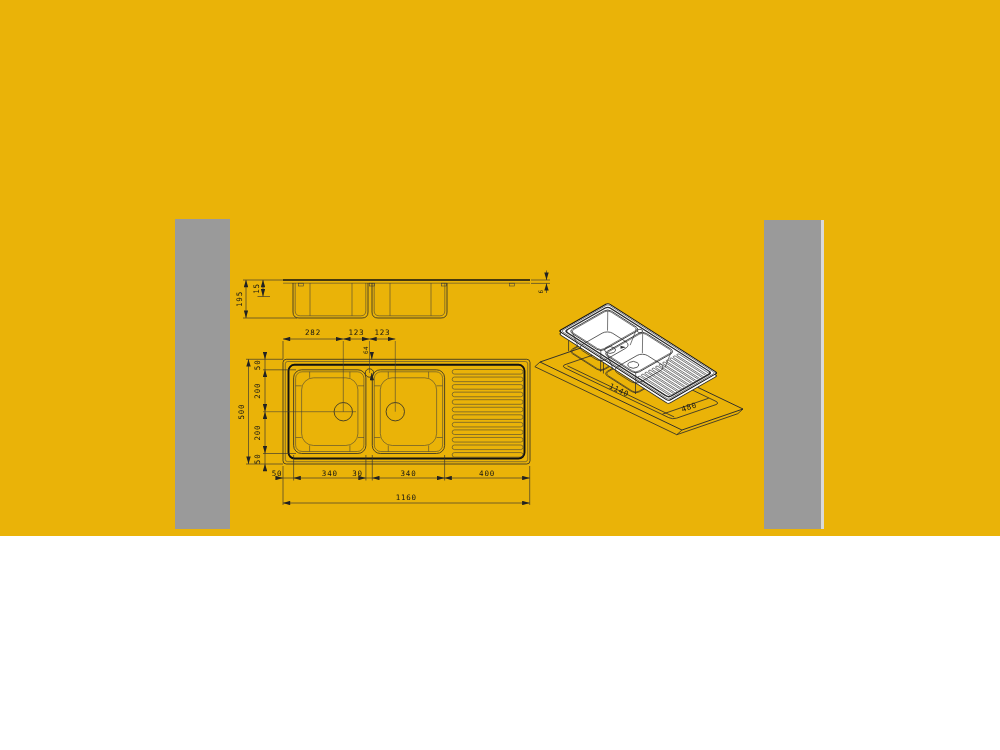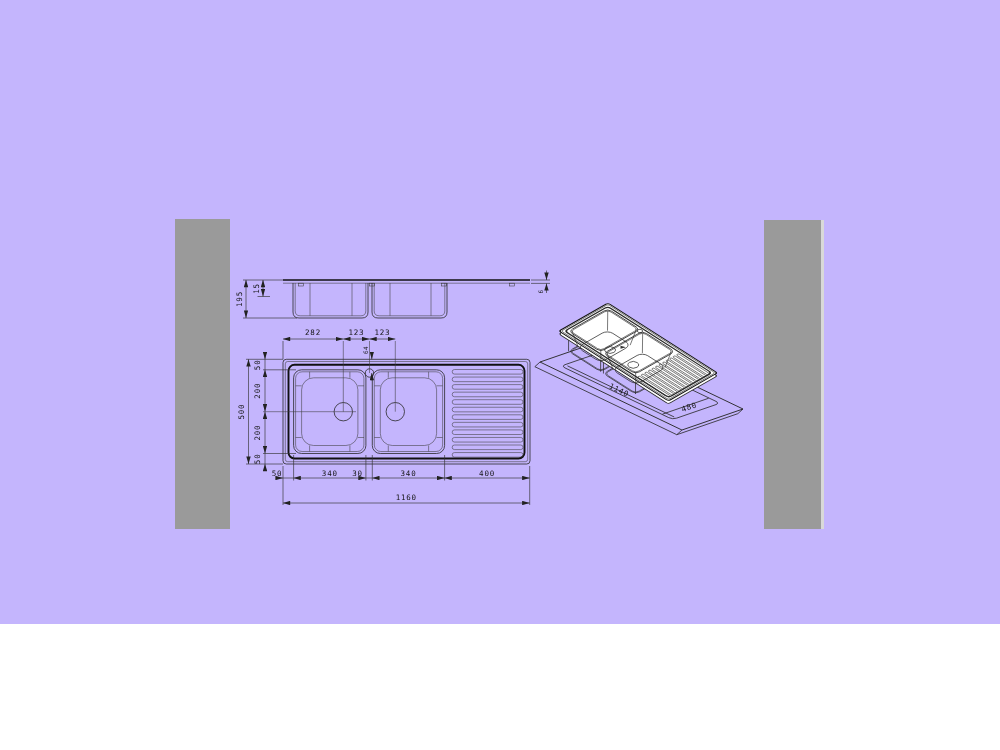--- a/index.html
+++ b/index.html
@@ -1,16 +1,16 @@
 <!DOCTYPE html>
 <html><head>
 <meta charset="utf-8">
 <style>
   html,body{margin:0;padding:0;background:#fff;}
-  .canvas{position:relative;width:1000px;height:624px;background:#c4b5fd;overflow:hidden;
+  .canvas{position:relative;width:1000px;height:536px;background:#eab308;overflow:hidden;
           font-family:"DejaVu Sans", sans-serif;}
   .panel{position:absolute;background:#9a9a9a;}
   .panel.left{left:175px;top:219px;width:55px;height:310px;}
   .panel.right{left:764px;top:220px;width:57px;height:309px;border-right:3px solid #d9d9d9;}
   svg.drawing{position:absolute;left:0;top:0;}
   .ln{stroke:#2a2a2a;stroke-width:0.8;fill:none;}
   .thin{stroke:#3a3a3a;stroke-width:0.55;fill:none;}
   .bold{stroke:#111;stroke-width:1.9;fill:none;}
   .plate{stroke:#111;stroke-width:1.7;fill:none;}
   .dim{stroke:#333;stroke-width:0.65;fill:none;}

